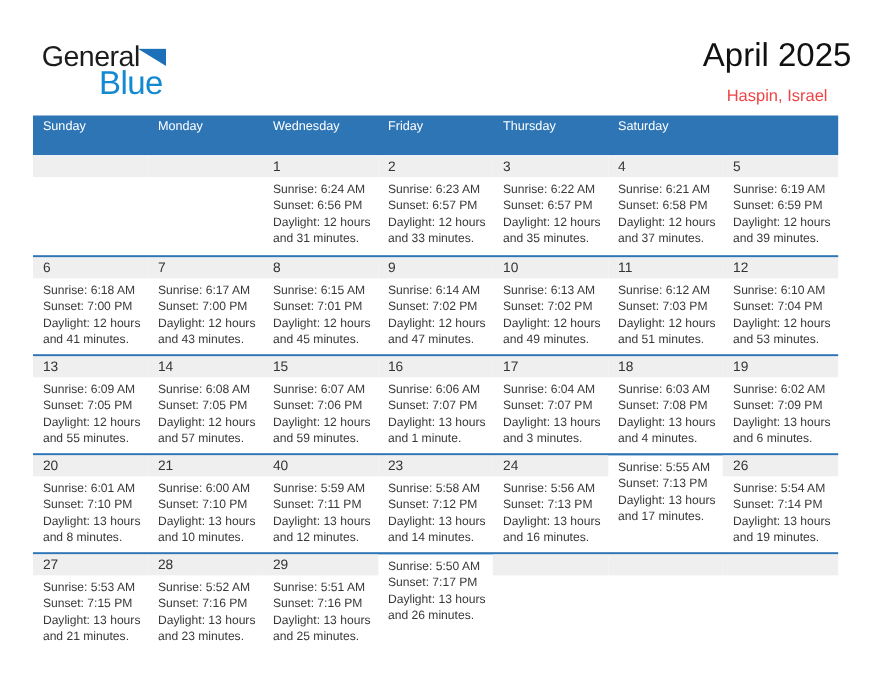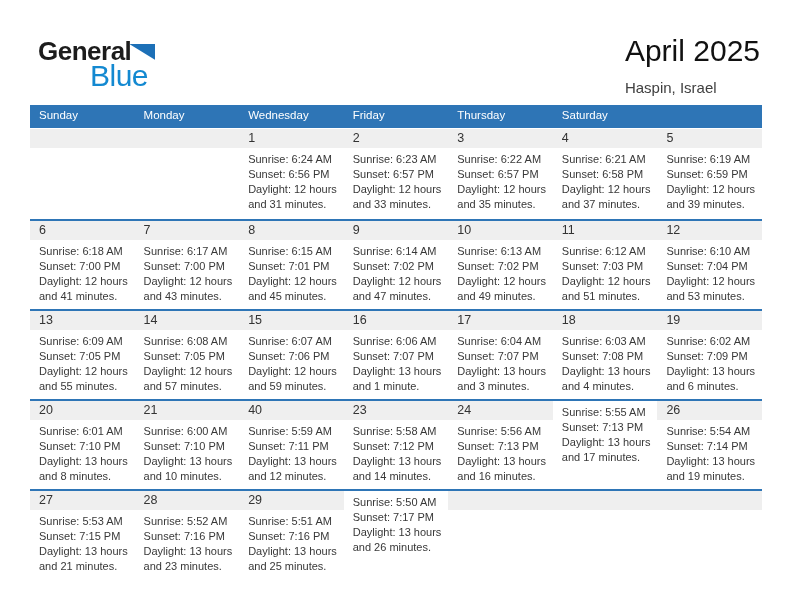--- a/index.html
+++ b/index.html
@@ -6,42 +6,42 @@
   html, body { width: 792px; height: 612px; }
   body {
     position: relative;
     background: #ffffff;
     font-family: "Liberation Sans", sans-serif;
     overflow: hidden;
   }
 
   
   .logo { position: absolute; left: 38px; top: 36px; width: 140px; }
-  .logo-general { font-size: 26px; color: #1c1c1c; letter-spacing: -0.5px; font-weight: bold; }
+  .logo-general { font-size: 26px; color: #1c1c1c; letter-spacing: -0.5px; }
   .logo-triangle {
     display: inline-block; width: 26px; height: 16px;
     background: #1d70b7; vertical-align: baseline;
     clip-path: polygon(0 0, 100% 0, 100% 100%);
     margin-left: -2px;
   }
   .logo-blue {
     display: block; font-size: 30px; color: #1389d1;
     margin-left: 52px; margin-top: -8px; letter-spacing: -0.5px;
   }
 
   
-  .title-block { position: absolute; right: 32px; top: 34px; text-align: left; }
+  .title-block { position: absolute; right: 18px; top: 34px; text-align: center; }
   .title { font-size: 30px; color: #111; }
-  .subtitle { font-size: 15px; color: #404040; margin-top: 11px; }
+  .subtitle { font-size: 15px; color: #ef4444; margin-top: 11px; }
 
   
   .calendar { position: absolute; left: 30px; top: 105px; width: 732px; }
   .weekday-bar {
     display: grid; grid-template-columns: repeat(7, 1fr);
-    background: #2e75b6; height: 23px;
+    background: #2e75b6; height: 36px;
   }
   .weekday {
     color: #ffffff; font-size: 11.5px; line-height: 20px; padding-left: 9px;
     overflow: hidden; white-space: nowrap;
   }
   .grid { margin-top: 1px; }
   .week-row {
     display: grid; grid-template-columns: repeat(7, 1fr);
     height: 90px; border-top: 2px solid #2e75b6;
   }

